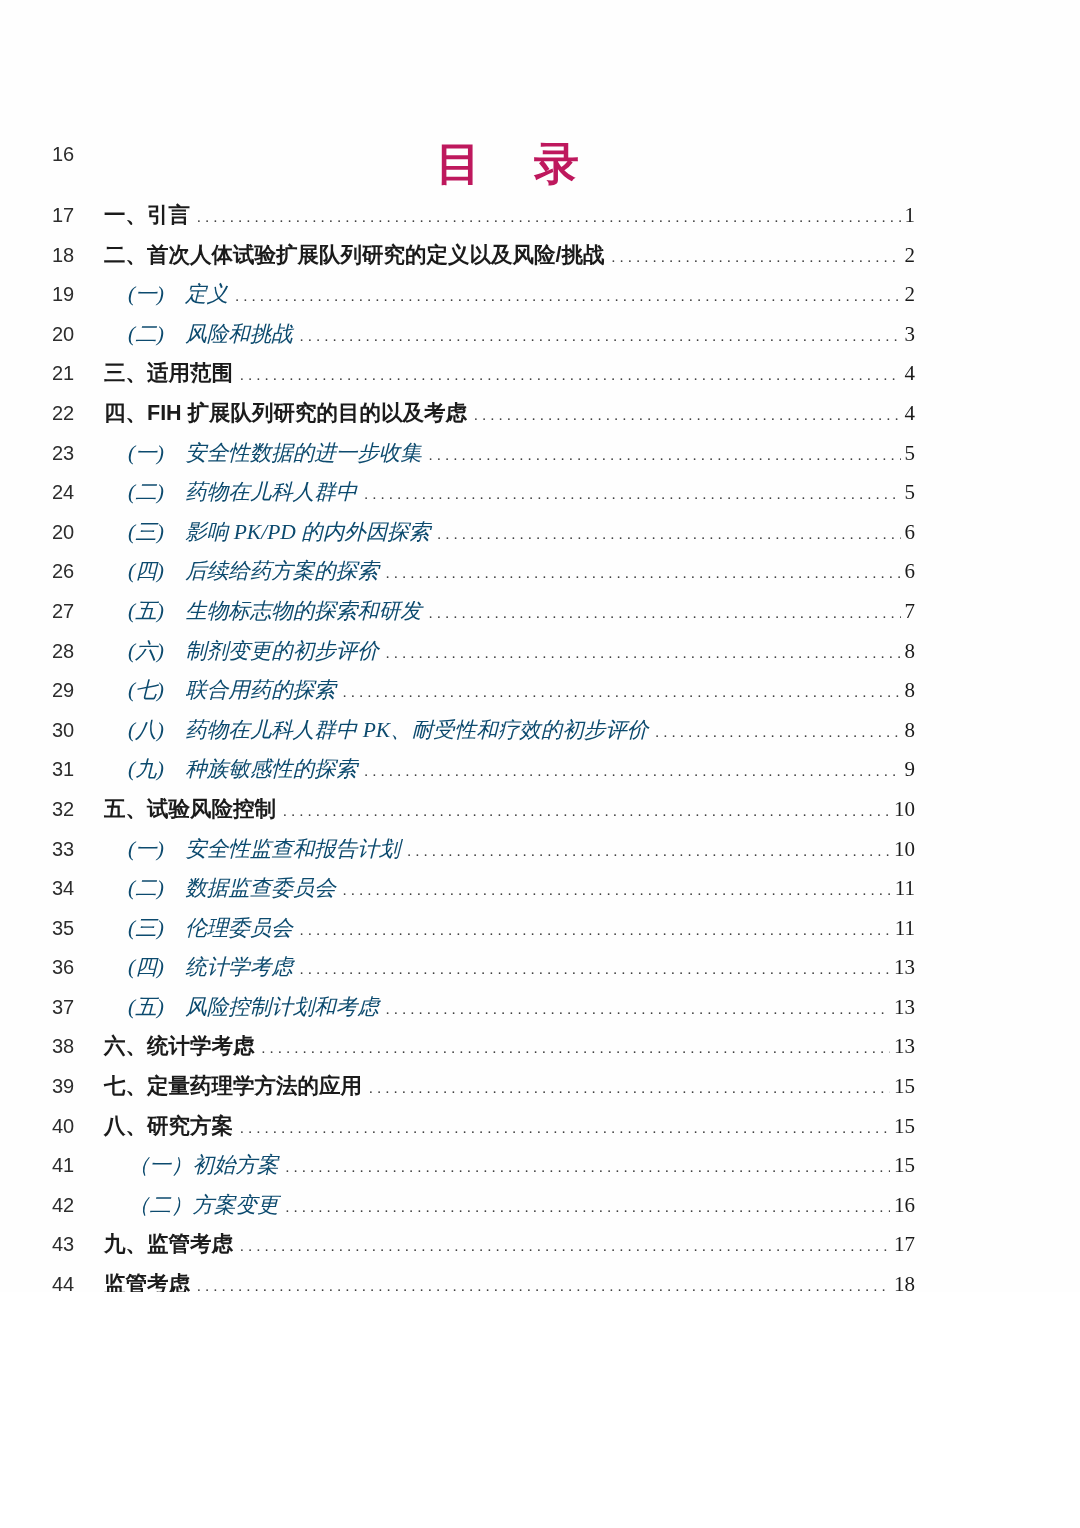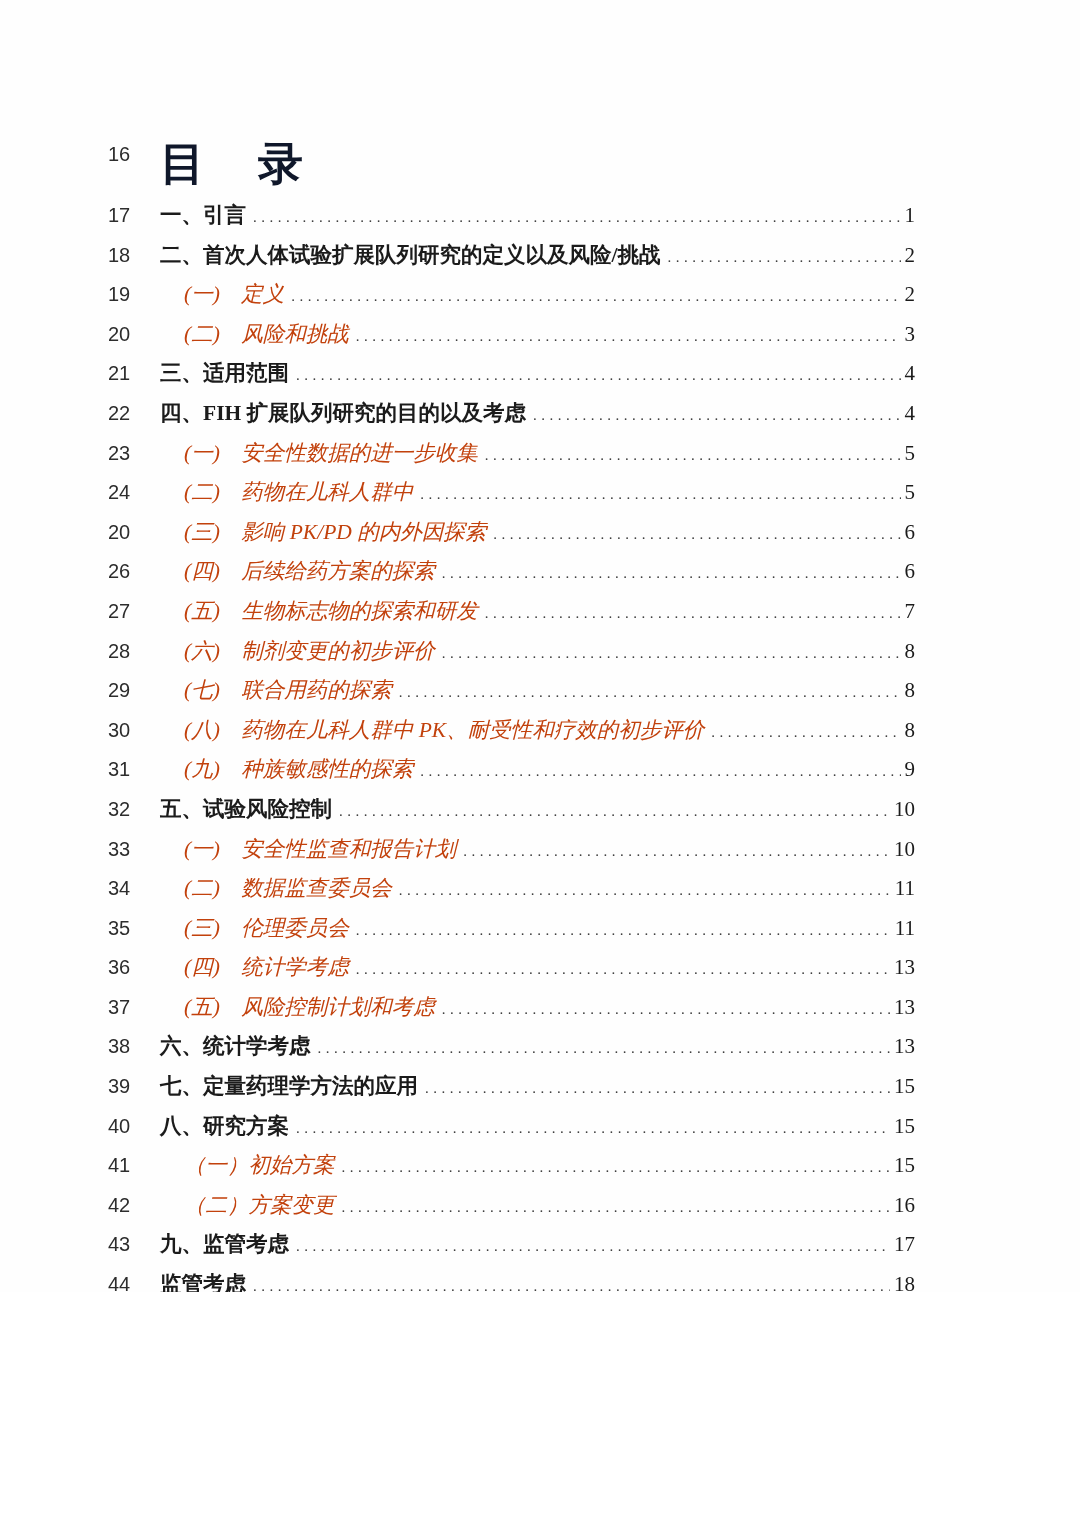--- a/index.html
+++ b/index.html
@@ -3,67 +3,67 @@
 <meta charset="utf-8">
 <style>
   html, body { margin: 0; padding: 0; background: #ffffff; }
   .page {
     position: relative;
     width: 1080px;
     height: 1292px;
     margin: 0 auto;
     background: #fefefe;
     box-sizing: border-box;
-    padding: 118px 165px 0 108px;
+    padding: 118px 165px 0 52px;
     font-family: "Liberation Serif", serif;
     color: #1c1c1c;
     overflow: hidden;
   }
   .title-row {
     display: flex;
     align-items: center;
     height: 72px;
     margin-bottom: 10px;
   }
   .line-no {
     flex: 0 0 52px;
     width: 52px;
     font-family: "Liberation Sans", sans-serif;
     font-size: 20px;
     color: #2d2d2d;
   }
   .doc-title {
     flex: 1;
-    text-align: left;
+    text-align: center;
     font-size: 45px;
     font-weight: 700;
     letter-spacing: 4px;
-    color: #0f172a;
+    color: #be185d;
     font-family: "Liberation Serif", serif;
     margin-top: 20px;
   }
   .toc-row {
     display: flex;
     align-items: baseline;
     height: 39.6px;
   }
   .toc-row .text {
     white-space: nowrap;
     font-size: 21.5px;
     color: #1b1b1b;
   }
   .toc-row.lvl1 .text {
-    font-family: Liberation Serif, serif;
+    font-family: Liberation Sans, sans-serif;
     font-weight: 700;
   }
   .toc-row.lvl2 .text {
     font-family: "Liberation Serif", serif;
     font-style: italic;
     padding-left: 24px;
-    color: #c2410c;
+    color: #0c4a6e;
   }
   .dots {
     flex: 1 1 auto;
     overflow: hidden;
     white-space: nowrap;
     margin: 0 4px 0 7px;
     color: #3c3c3c;
     min-width: 0;
   }
   .dots::after {

